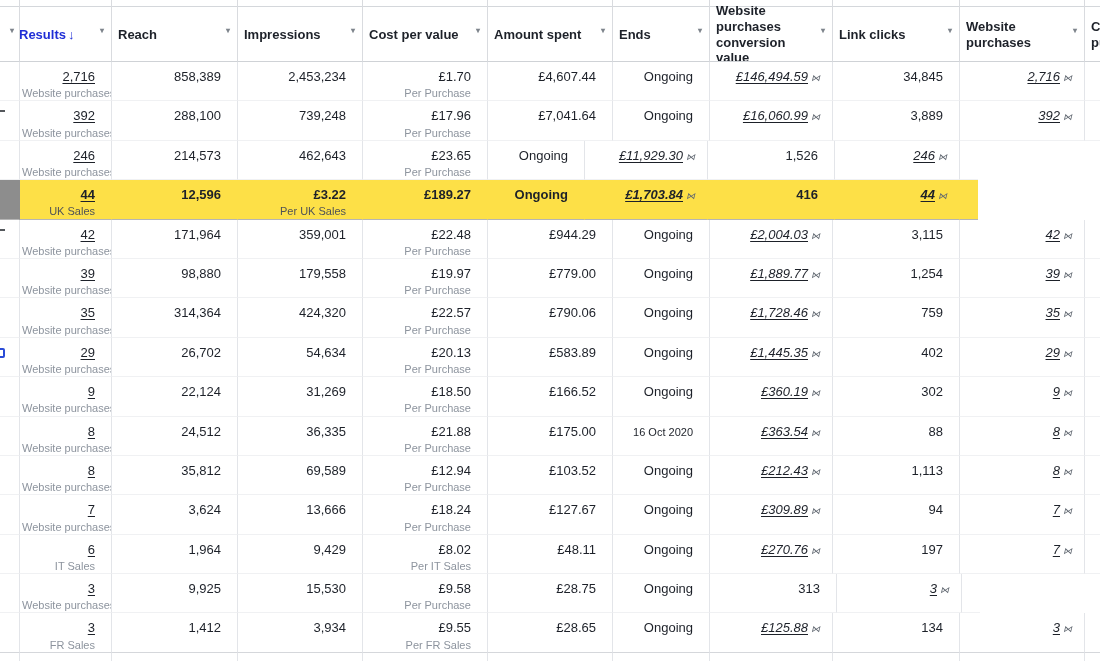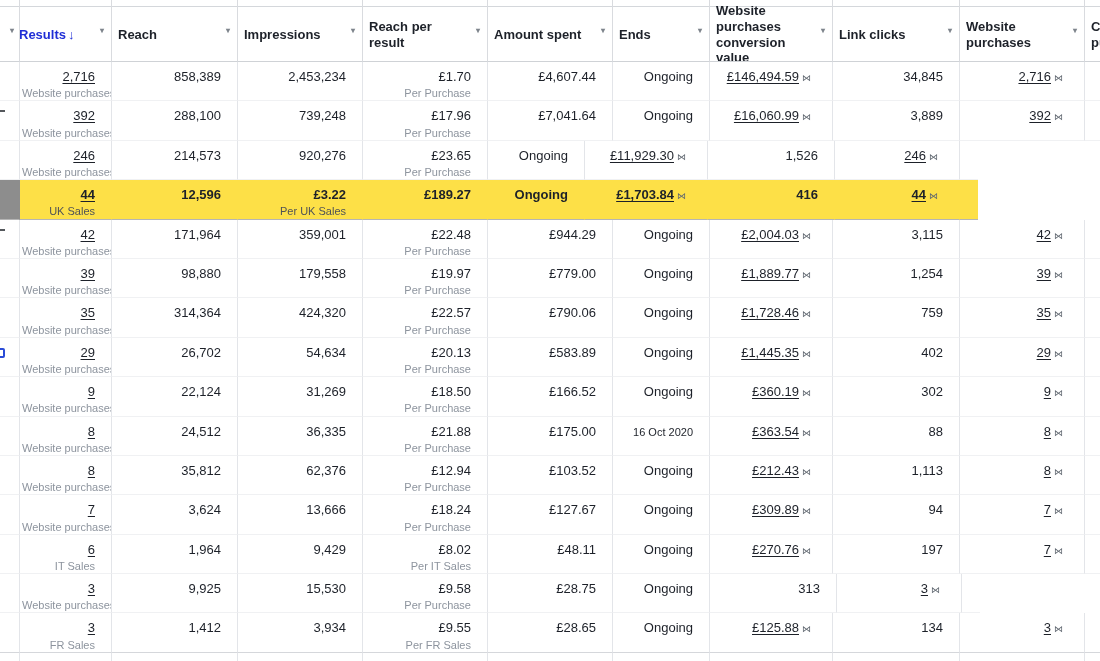--- a/index.html
+++ b/index.html
@@ -63,21 +63,21 @@
     border-right: 1px solid #e3e5e9;
     border-bottom: 1px solid #f0f1f3;
     overflow: hidden; white-space: nowrap;
   }
   .cell.c10 { border-right: none; }
   .val { font-size: 13px; color: #1d2129; line-height: 1.25; }
   .link { text-decoration: underline; text-underline-offset: 2px; cursor: pointer; }
   .sub { font-size: 11px; color: #8d949e; line-height: 1.3; margin-top: 1px; }
   .ends-date { font-size: 11px; }
   .bowtie { font-size: 9px; color: #606770; margin-left: 3px; text-decoration: none; display: inline-block; }
-  .cell.linkcol { padding-right: 21px; }
+  .cell.linkcol { padding-right: 12px; font-style: italic; }
 
   
   .row.selected .cell { background: #fde047; border-right-color: transparent; border-bottom-color: #b5b5b5; }
   .row.selected .cell.c0 { background: #8d8d8d; }
   .row.selected .val { font-weight: bold; }
   .row.selected .sub { color: #4f5256; }
   .row.last .cell { border-bottom: 1px solid #d5d7db; }
 
   
   .frow { display: flex; flex: 1 1 auto; }
@@ -108,21 +108,21 @@
         </div>
         <div class="hcell c2">
           <span class="hlabel">Reach</span>
           <span class="caret">▾</span>
         </div>
         <div class="hcell c3">
           <span class="hlabel">Impressions</span>
           <span class="caret">▾</span>
         </div>
         <div class="hcell c4">
-          <span class="hlabel">Reach per result</span>
+          <span class="hlabel">Cost per value</span>
           <span class="caret">▾</span>
         </div>
         <div class="hcell c5">
           <span class="hlabel">Amount spent</span>
           <span class="caret">▾</span>
         </div>
         <div class="hcell c6">
           <span class="hlabel">Ends</span>
           <span class="caret">▾</span>
         </div>
@@ -167,21 +167,21 @@
         <div class="cell c6"><span class="val">Ongoing</span></div>
         <div class="cell c7 linkcol"><span class="val link">£16,060.99</span><span class="bowtie">⋈</span></div>
         <div class="cell c8"><span class="val">3,889</span></div>
         <div class="cell c9 linkcol"><span class="val link">392</span><span class="bowtie">⋈</span></div>
         <div class="cell c10"></div>
       </div>
       <div class="row">
         <div class="cell c0"></div>
         <div class="cell c1"><span class="val link">246</span><div class="sub">Website purchases</div></div>
         <div class="cell c2"><span class="val">214,573</span></div>
-        <div class="cell c3"><span class="val">920,276</span></div>
+        <div class="cell c3"><span class="val">462,643</span></div>
         <div class="cell c4"><span class="val">£23.65</span><div class="sub">Per Purchase</div></div>
         <div class="cell c6"><span class="val">Ongoing</span></div>
         <div class="cell c7 linkcol"><span class="val link">£11,929.30</span><span class="bowtie">⋈</span></div>
         <div class="cell c8"><span class="val">1,526</span></div>
         <div class="cell c9 linkcol"><span class="val link">246</span><span class="bowtie">⋈</span></div>
         <div class="cell c10"></div>
       </div>
       <div class="row selected">
         <div class="cell c0"></div>
         <div class="cell c1"><span class="val link">44</span><div class="sub">UK Sales</div></div>
@@ -273,21 +273,21 @@
         <div class="cell c6"><span class="val ends-date">16 Oct 2020</span></div>
         <div class="cell c7 linkcol"><span class="val link">£363.54</span><span class="bowtie">⋈</span></div>
         <div class="cell c8"><span class="val">88</span></div>
         <div class="cell c9 linkcol"><span class="val link">8</span><span class="bowtie">⋈</span></div>
         <div class="cell c10"></div>
       </div>
       <div class="row">
         <div class="cell c0"></div>
         <div class="cell c1"><span class="val link">8</span><div class="sub">Website purchases</div></div>
         <div class="cell c2"><span class="val">35,812</span></div>
-        <div class="cell c3"><span class="val">62,376</span></div>
+        <div class="cell c3"><span class="val">69,589</span></div>
         <div class="cell c4"><span class="val">£12.94</span><div class="sub">Per Purchase</div></div>
         <div class="cell c5"><span class="val">£103.52</span></div>
         <div class="cell c6"><span class="val">Ongoing</span></div>
         <div class="cell c7 linkcol"><span class="val link">£212.43</span><span class="bowtie">⋈</span></div>
         <div class="cell c8"><span class="val">1,113</span></div>
         <div class="cell c9 linkcol"><span class="val link">8</span><span class="bowtie">⋈</span></div>
         <div class="cell c10"></div>
       </div>
       <div class="row">
         <div class="cell c0"></div>

